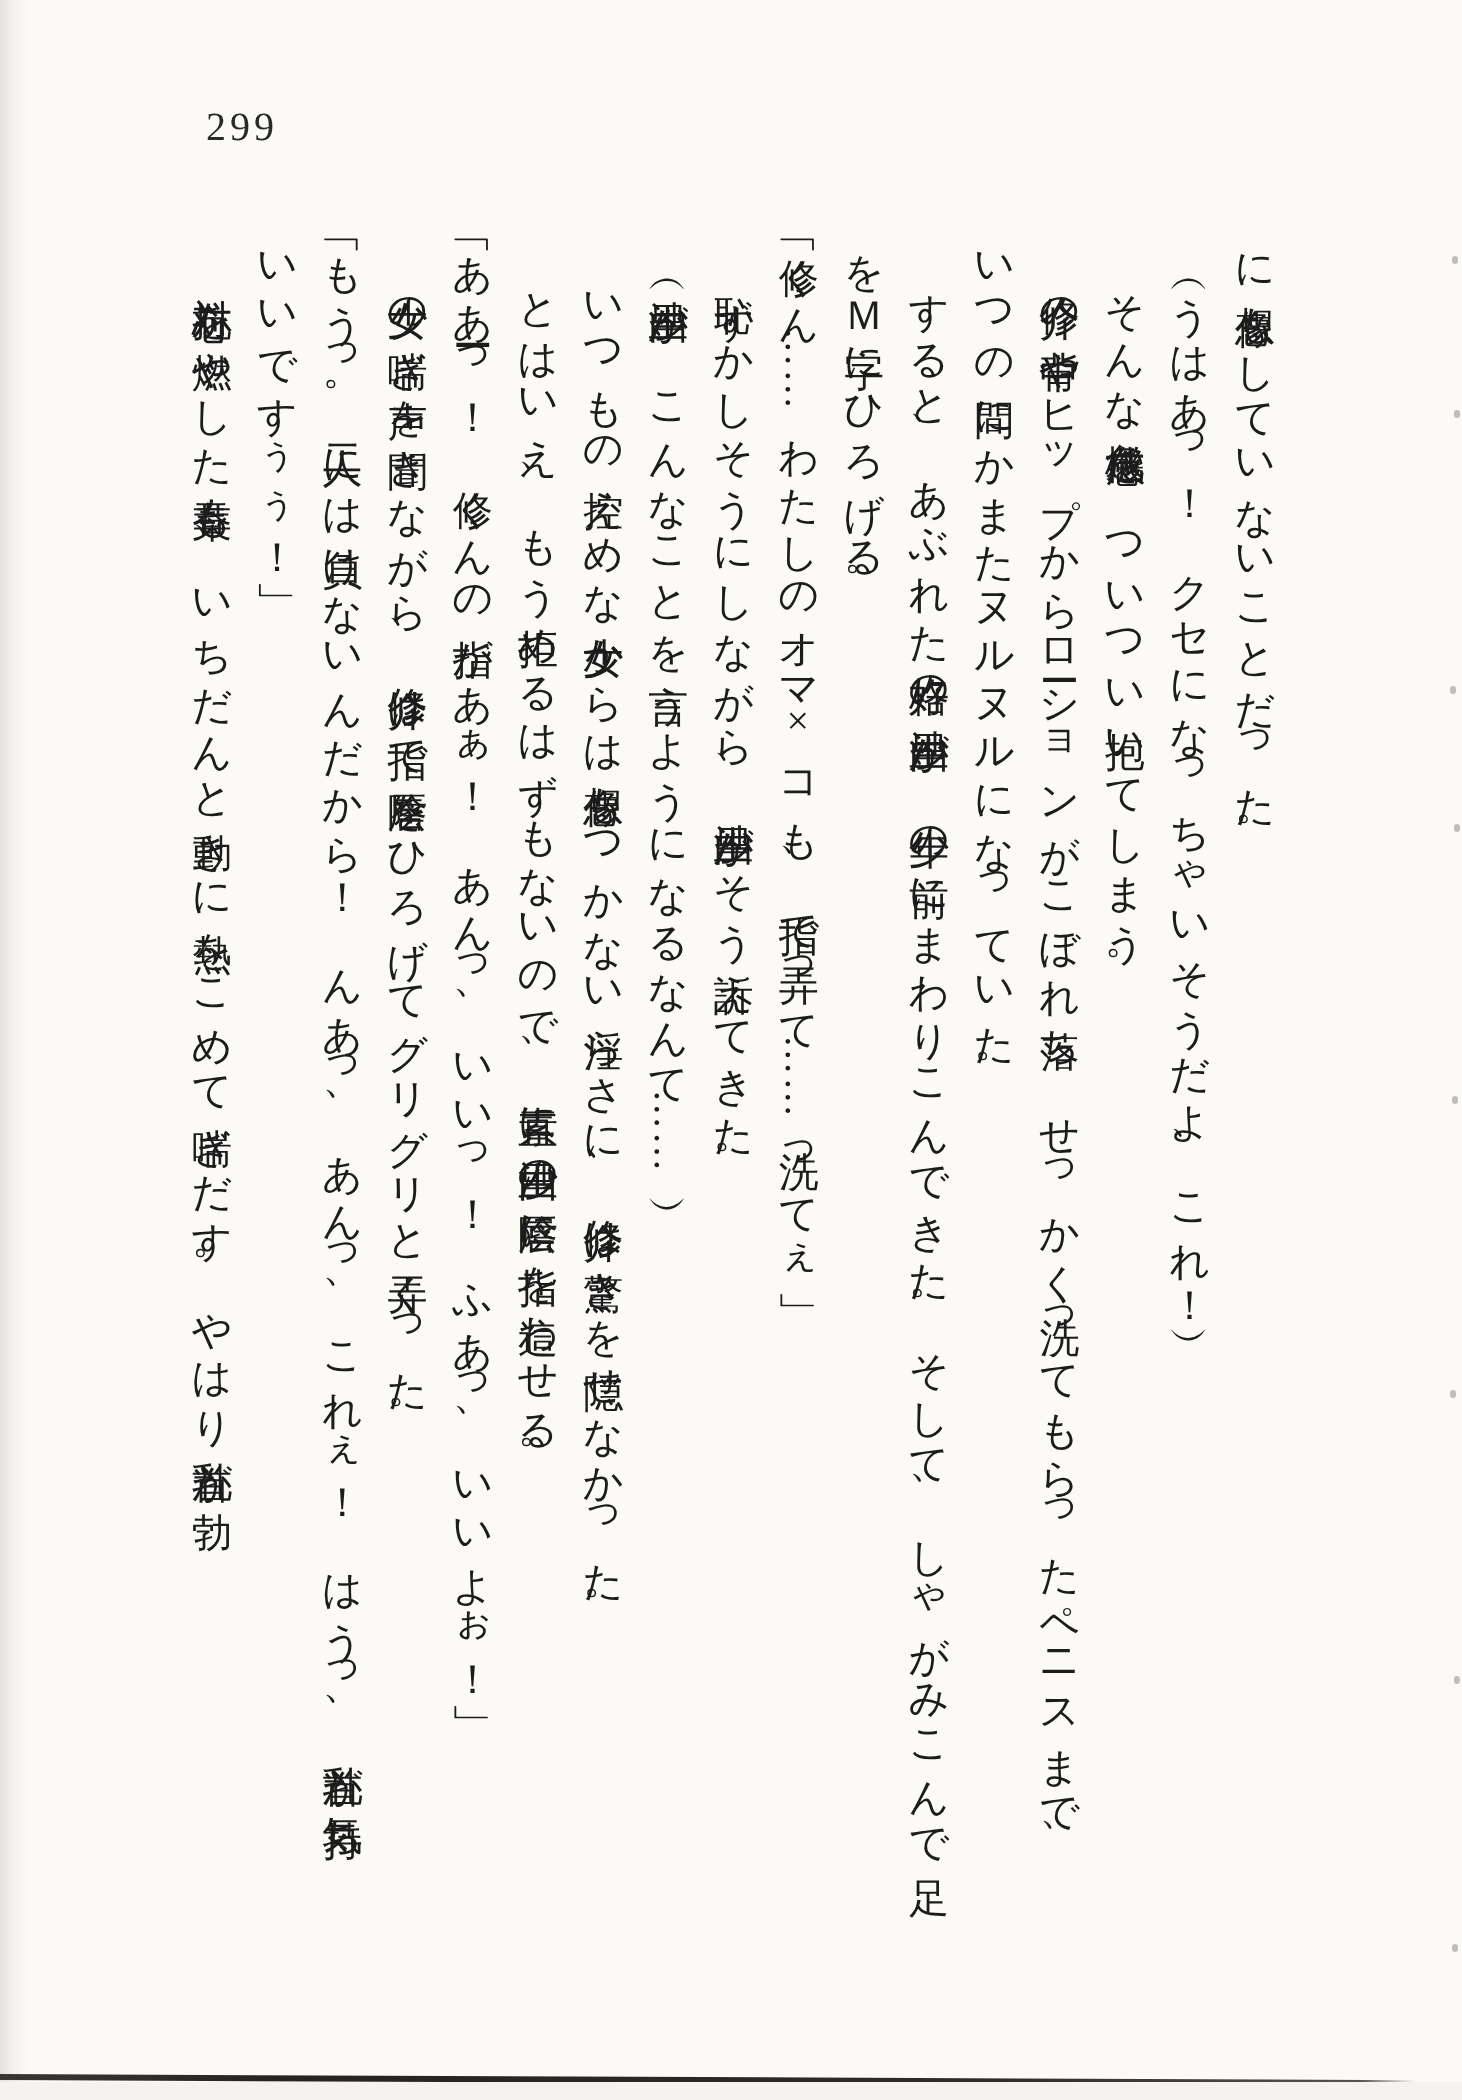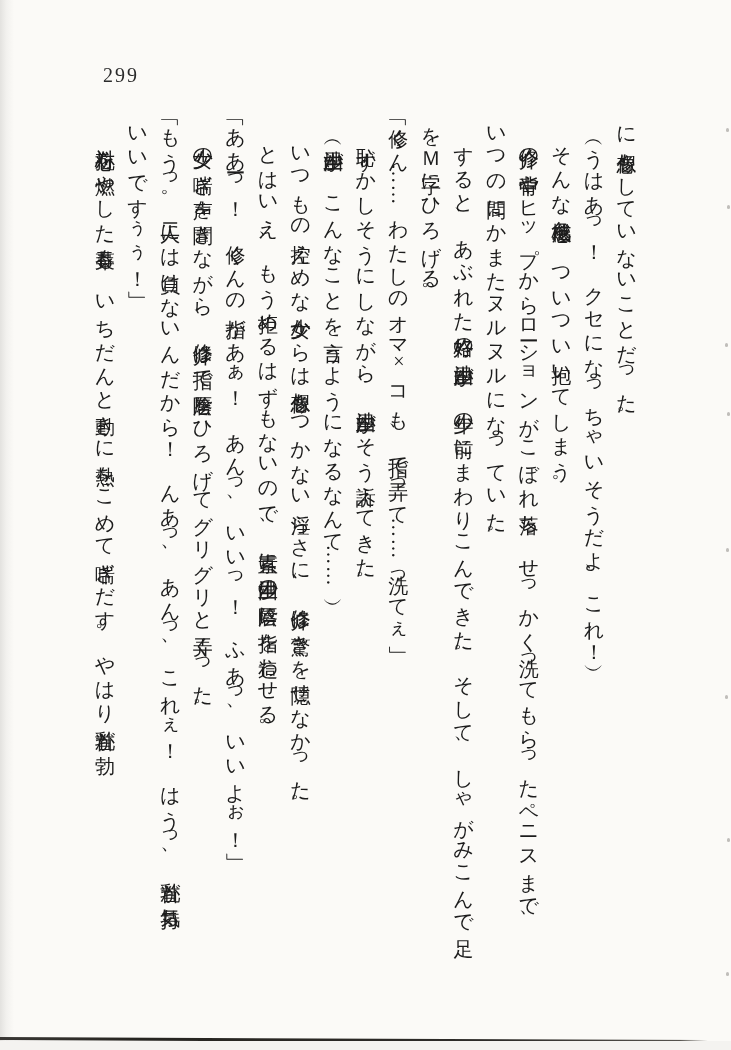--- a/index.html
+++ b/index.html
@@ -39,21 +39,21 @@
   }
   .bottom-paper {
     position: absolute;
     left: 0; top: 1041px;
     width: 731px; height: 9px;
     background: #f4f3f0;
   }
   .page-number {
     position: absolute;
     left: 103px;
-    top: 64px;
+    top: 53px;
     font-size: 20px;
     letter-spacing: 2px;
     color: #2b2b2b;
   }
   .text-block {
     position: absolute;
     top: 113px;
     right: 88px;
     height: 830px;
     width: 560px;

